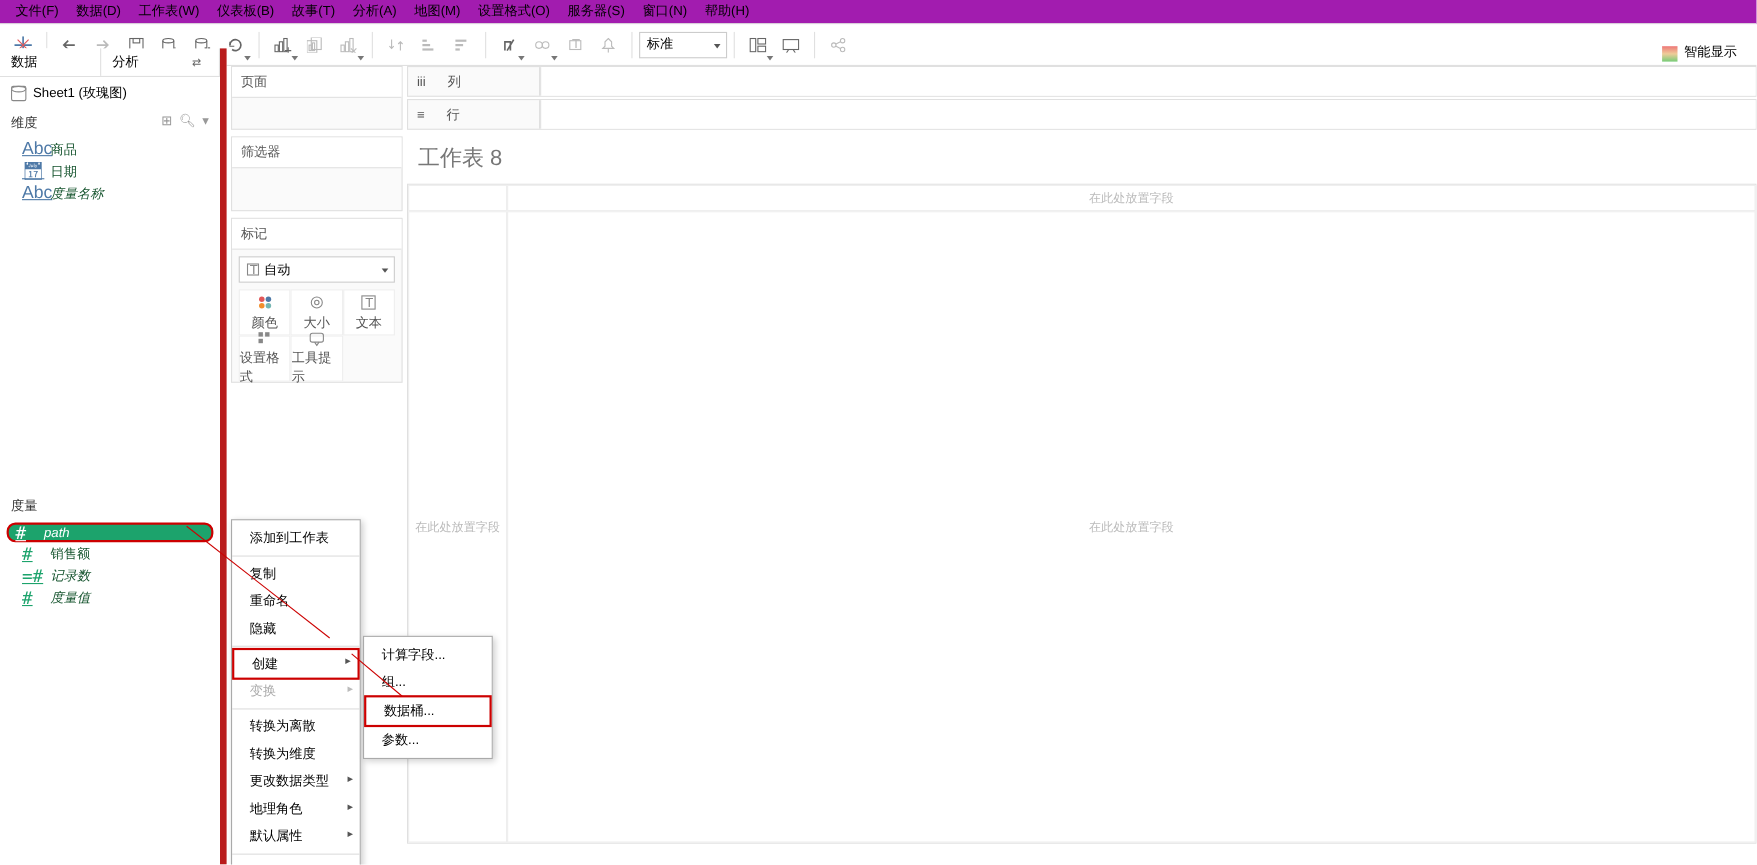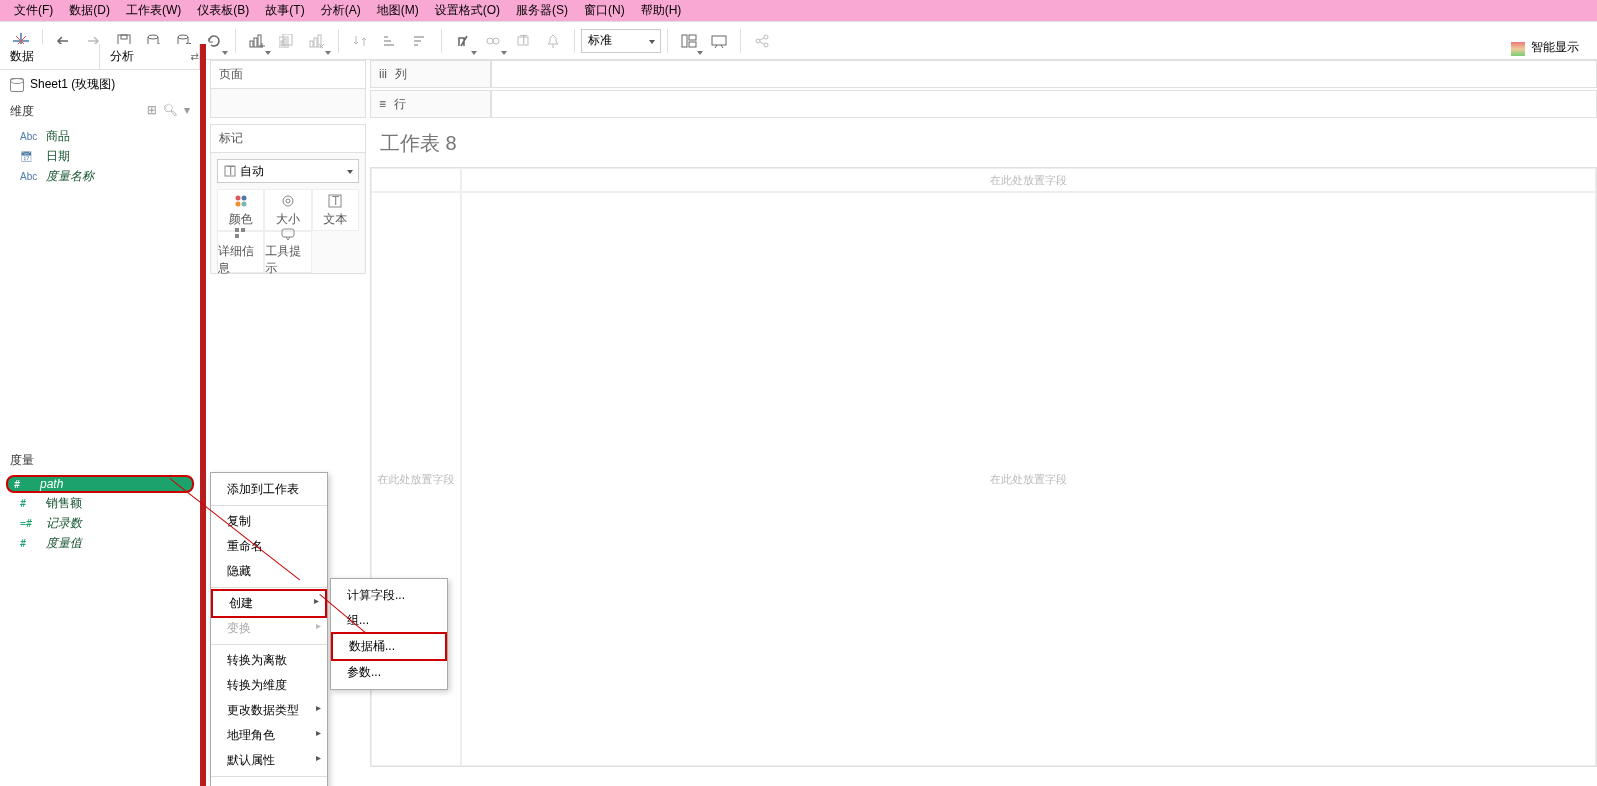--- a/index.html
+++ b/index.html
@@ -1,52 +1,52 @@
 <!DOCTYPE html>
 <html><head>
 <meta charset="utf-8">
 <style>
 * { margin: 0; padding: 0; box-sizing: border-box; font-family: "Microsoft YaHei", Arial, sans-serif; font-size: 12px; }
 body { background: #fff; width: 1597px; height: 786px; overflow: hidden; position: relative; }
 
 
-.menubar { height: 22px; background: #f9a8d4; border-bottom: 1px solid #e0e0e0; display: flex; align-items: center; padding-left: 8px; gap: 4px; }
+.menubar { height: 22px; background: #a21caf; border-bottom: 1px solid #e0e0e0; display: flex; align-items: center; padding-left: 8px; gap: 4px; }
 .menubar span { padding: 2px 6px; cursor: default; color: #000; }
 
 
 .toolbar { height: 38px; background: #fff; border-bottom: 1px solid #e0e0e0; display: flex; align-items: center; padding: 0 6px; gap: 0; }
 .tb-btn { width: 30px; height: 30px; display: inline-flex; align-items: center; justify-content: center; color: #555; position: relative; }
 .tb-sep { width: 1px; height: 24px; background: #e0e0e0; margin: 0 6px; }
 .tb-combo { height: 24px; border: 1px solid #ccc; display: inline-flex; align-items: center; padding: 0 18px 0 6px; position: relative; min-width: 80px; }
 .tb-combo::after { content: ""; position: absolute; right: 5px; top: 10px; border-left: 3px solid transparent; border-right: 3px solid transparent; border-top: 4px solid #555; }
 .tb-smart { margin-left: auto; display: inline-flex; align-items: flex-end; gap: 6px; padding: 0 12px; height: 30px; }
 .tb-smart-icon { width: 14px; height: 14px; background: linear-gradient(to bottom, #e77, #ec9, #7c7); }
 
 
 svg { display: block; }
 .dd { position: absolute; right: 1px; bottom: 1px; border-left: 3px solid transparent; border-right: 3px solid transparent; border-top: 4px solid #777; }
 
 
 .sidebar { position: absolute; left: 0; top: 44px; width: 206px; bottom: 0; background: #fff; border-right: 6px solid #b91c1c; }
 .tabs { display: flex; height: 26px; border-bottom: 1px solid #e0e0e0; }
 .tabs .tab { flex: 1; display: flex; align-items: center; justify-content: flex-start; padding-left: 10px; border-right: 1px solid #e0e0e0; position: relative; }
-.tabs .tab:last-child { justify-content: space-between; padding-right: 0; align-items: center; }
+.tabs .tab:last-child { justify-content: space-between; padding-right: 16px; align-items: center; }
 .tabs .tab.active { background: #fff; }
 .swap-icon { font-size: 10px; color: #666; }
 
 .ds-row { display: flex; align-items: center; gap: 6px; padding: 6px 10px; }
 .ds-icon { width: 14px; height: 14px; border: 1px solid #888; border-radius: 2px; position: relative; }
 .ds-icon::before { content: ""; position: absolute; left: -1px; top: -1px; right: -1px; height: 4px; border: 1px solid #888; border-radius: 7px / 3px; background: #fff; }
 
 .section-hdr { display: flex; align-items: flex-start; justify-content: space-between; padding: 4px 10px; color: #333; }
 .sec-icons { display: flex; gap: 6px; color: #999; font-size: 10px; }
 
 .field-list { padding: 2px 0; }
 .field { display: flex; align-items: center; gap: 6px; padding: 2px 10px 2px 20px; height: 20px; }
-.field .ftype { width: 20px; color: #4e79a7; font-size: 10px; }
+.field .ftype { width: 20px; color: #4e79a7; font-size: 16px; text-decoration: underline; }
 .field .fname { color: #14532d; }
 .field .fname.italic { font-style: italic; }
 
 .measures-hdr { margin-top: 260px; }
 .measures-list .field .ftype { color: #1ca36c; }
 .field.selected { background: #1ca36c; color: #fff; border: 2px solid #c00; border-radius: 8px; margin: 0 6px; padding: 0 6px; height: 18px; }
 .field.selected .ftype { color: #fff; }
 .field.selected .fname { color: #fff; font-style: italic; }
 
 
@@ -61,21 +61,21 @@
 .marks-panel .panel-hdr { background: #fff; }
 .mtype { margin: 6px; border: 1px solid #ccc; height: 24px; display: flex; align-items: center; padding-left: 6px; gap: 4px; position: relative; background: #fff; }
 .mtype::after { content: ""; position: absolute; right: 5px; top: 10px; border-left: 3px solid transparent; border-right: 3px solid transparent; border-top: 4px solid #555; }
 .mgrid { display: grid; grid-template-columns: repeat(3, 1fr); gap: 0; padding: 0 6px; }
 .mcell { border: 1px solid #eee; height: 42px; display: flex; flex-direction: column; align-items: center; justify-content: center; gap: 2px; background: #fff; font-size: 10px; color: #555; }
 .mcell .mi { width: 16px; height: 16px; display: flex; align-items: center; justify-content: center; }
 
 
 .canvas { position: absolute; left: 370px; top: 60px; right: 0; bottom: 0; }
 .shelf { height: 28px; border: 1px solid #e0e0e0; background: #fafafa; display: flex; align-items: center; margin-bottom: 2px; }
-.shelf-label { width: 120px; padding-left: 8px; display: flex; align-items: center; gap: 8px; border-right: 1px solid #e0e0e0; height: 100%; color: #555; }
+.shelf-label { width: 120px; padding-left: 8px; display: flex; align-items: center; gap: 20px; border-right: 1px solid #e0e0e0; height: 100%; color: #555; }
 .shelf-body { flex: 1; background: #fff; height: 100%; border-left: 1px solid #e0e0e0; }
 
 .sheet-title { font-size: 20px; color: #777; padding: 10px 0 10px 10px; font-weight: 300; }
 .viz { border: 1px solid #e0e0e0; height: 600px; display: grid; grid-template-columns: 90px 1fr; grid-template-rows: 24px 1fr; }
 .viz > div { border: 1px solid #eee; display: flex; align-items: center; justify-content: center; color: #bbb; font-size: 11px; }
 
 
 .ctx-menu { position: absolute; background: #fff; border: 1px solid #aaa; box-shadow: 2px 2px 6px rgba(0,0,0,0.2); padding: 4px 0; z-index: 100; min-width: 118px; }
 .ctx-menu .mi { padding: 4px 24px 4px 16px; white-space: nowrap; position: relative; cursor: default; }
 .ctx-menu .mi.disabled { color: #aaa; }
@@ -331,20 +331,24 @@
     <div class="field">
         <span class="ftype hash">#</span>
         <span class="fname italic">度量值</span>
       </div>
   </div>
 </div>
 
 <div class="midcol">
   <div class="panel pages-panel">
     <div class="panel-hdr">页面</div>
+  </div>
+  <div class="panel filters-panel">
+    <div class="panel-hdr">筛选器</div>
+    <div class="filters-body"></div>
   </div>
   <div class="panel marks-panel">
     <div class="panel-hdr">标记</div>
     <div class="mtype">
       <svg width="12" height="12">
           <rect x="1" y="1" width="10" height="10" fill="none" stroke="#888"></rect>
           <text x="3" y="10" font-size="9" fill="#888">T</text>
         </svg>
       <span>自动</span>
     </div>
@@ -379,21 +383,21 @@
           <span>文本</span>
         </div>
       <div class="mcell">
           <span class="mi">
             <svg width="14" height="14">
               <rect x="1" y="1" width="4" height="4" fill="#888"></rect>
               <rect x="7" y="1" width="4" height="4" fill="#888"></rect>
               <rect x="1" y="7" width="4" height="4" fill="#888"></rect>
             </svg>
           </span>
-          <span>详细信息</span>
+          <span>设置格式</span>
         </div>
       <div class="mcell">
           <span class="mi">
             <svg width="14" height="14">
               <rect x="1" y="2" width="12" height="8" rx="2" fill="none" stroke="#888"></rect>
               <path d="M5 10 L7 13 L9 10" fill="none" stroke="#888"></path>
             </svg>
           </span>
           <span>工具提示</span>
         </div>

